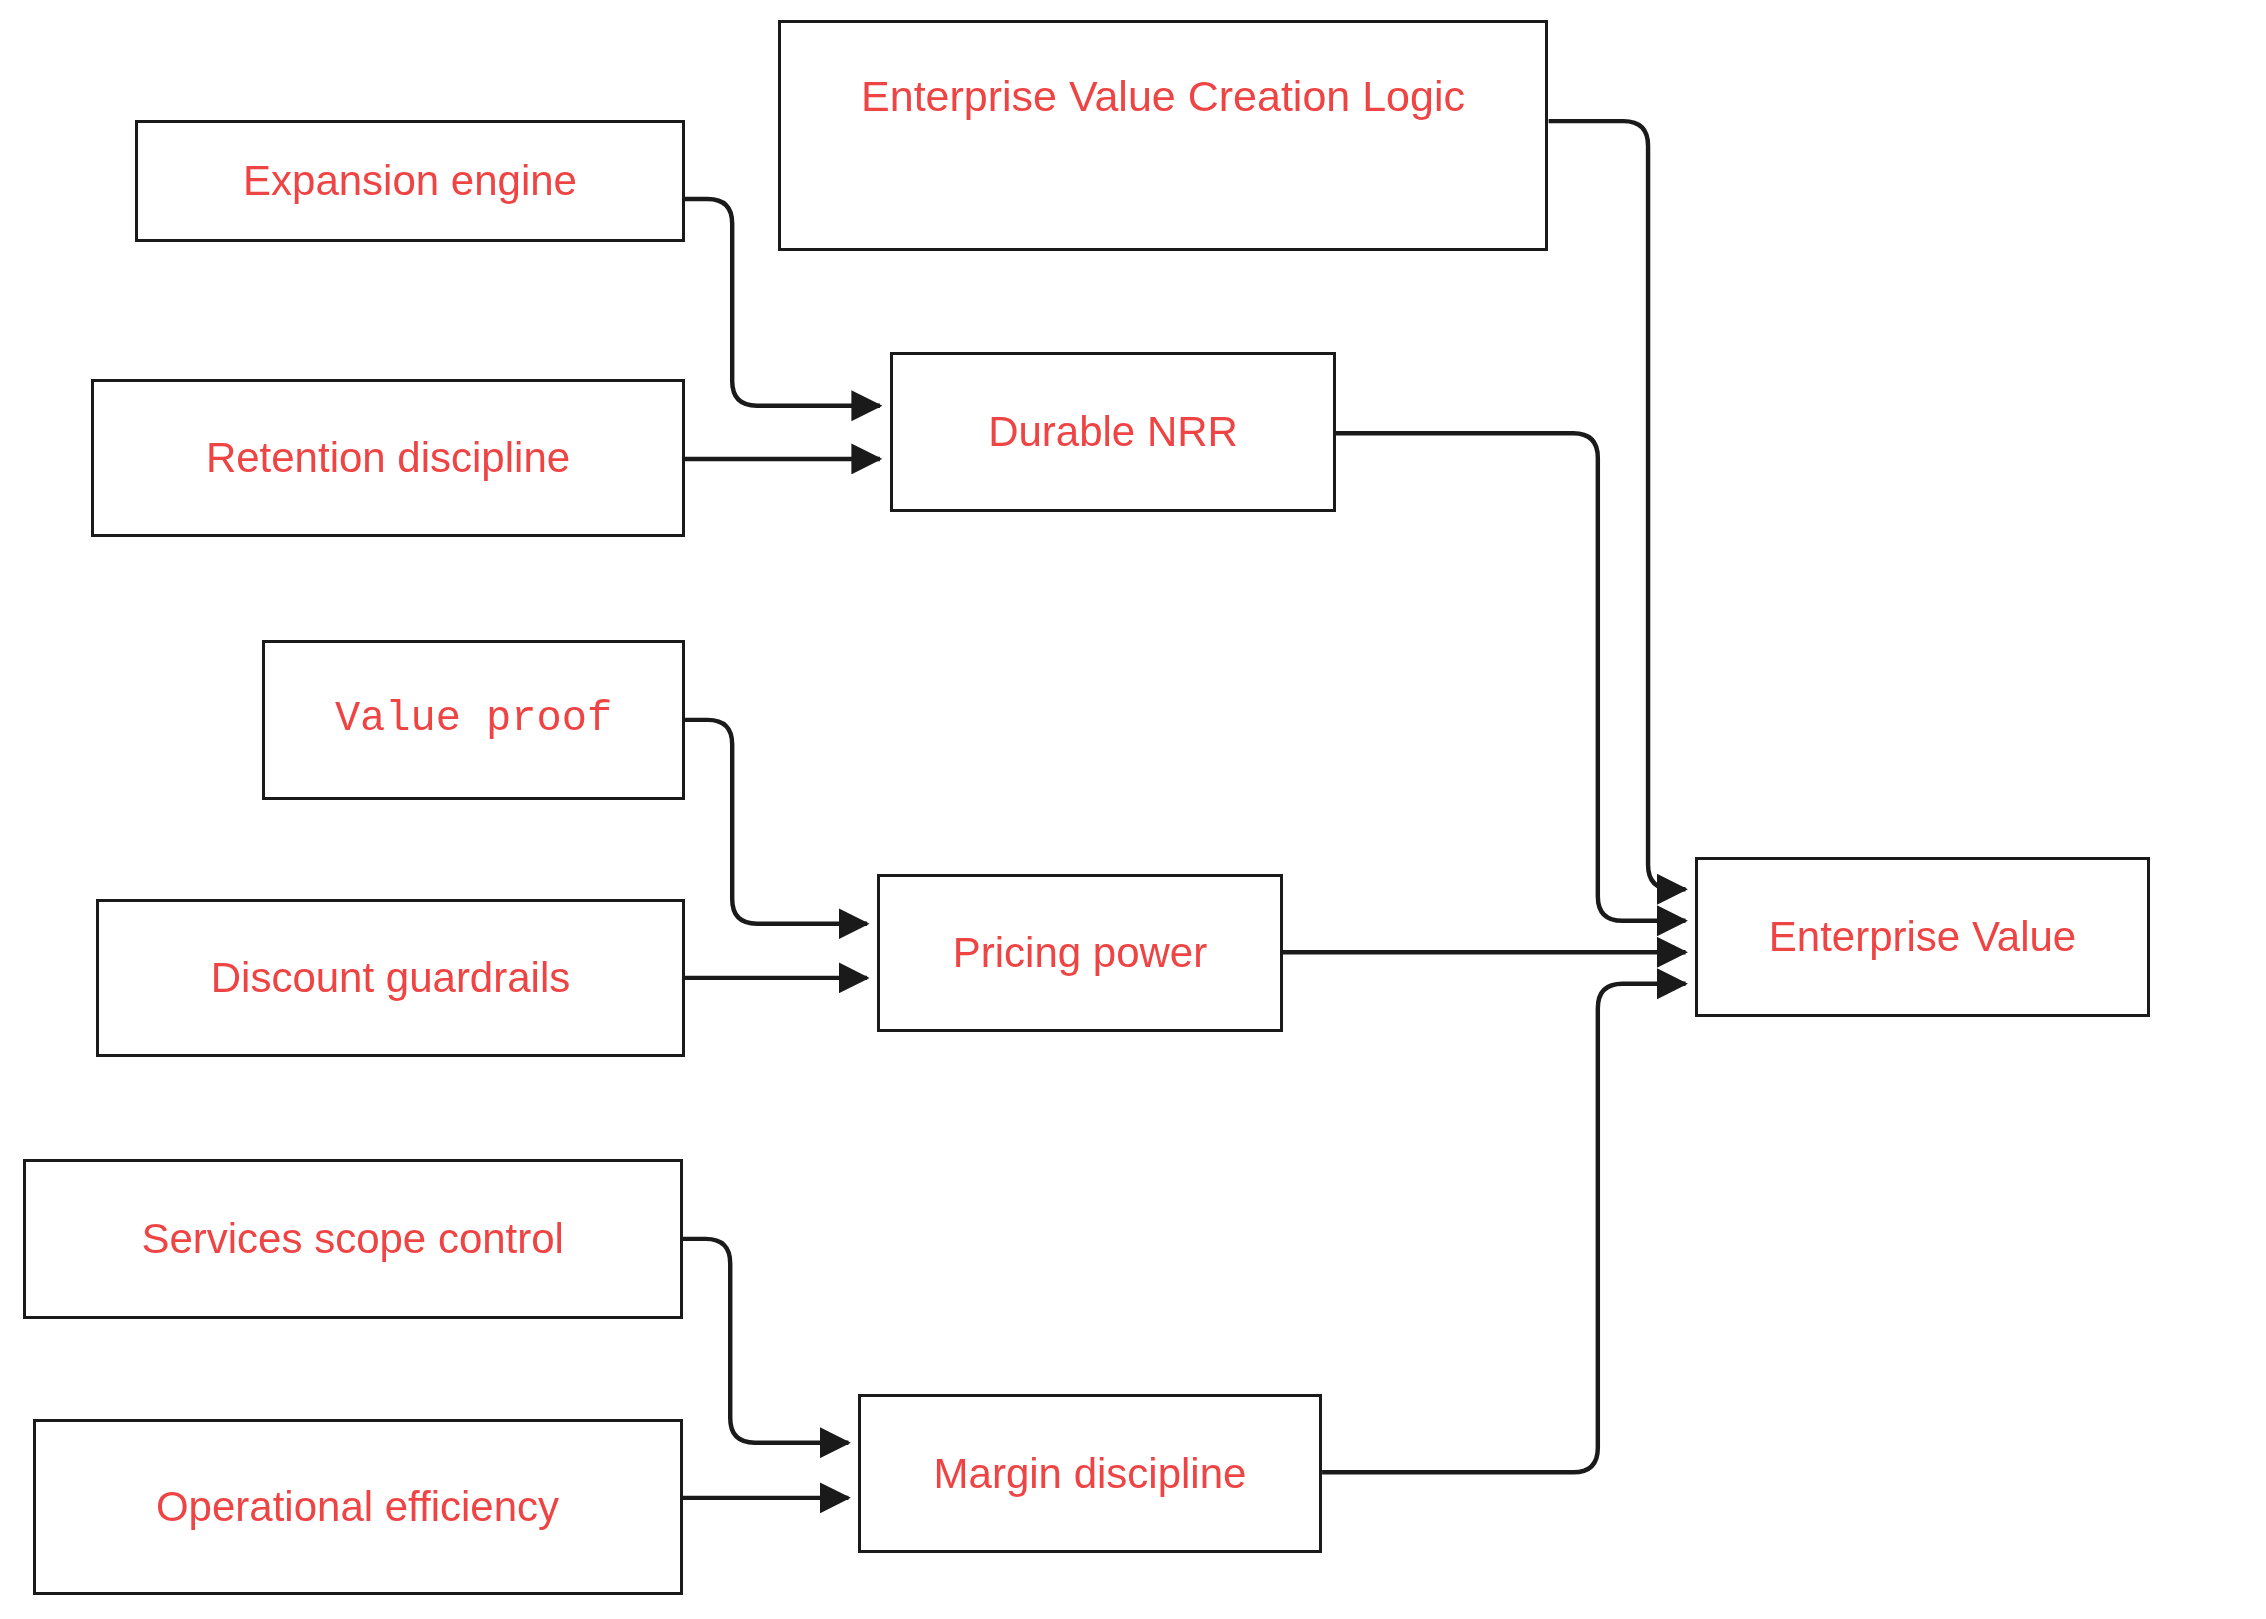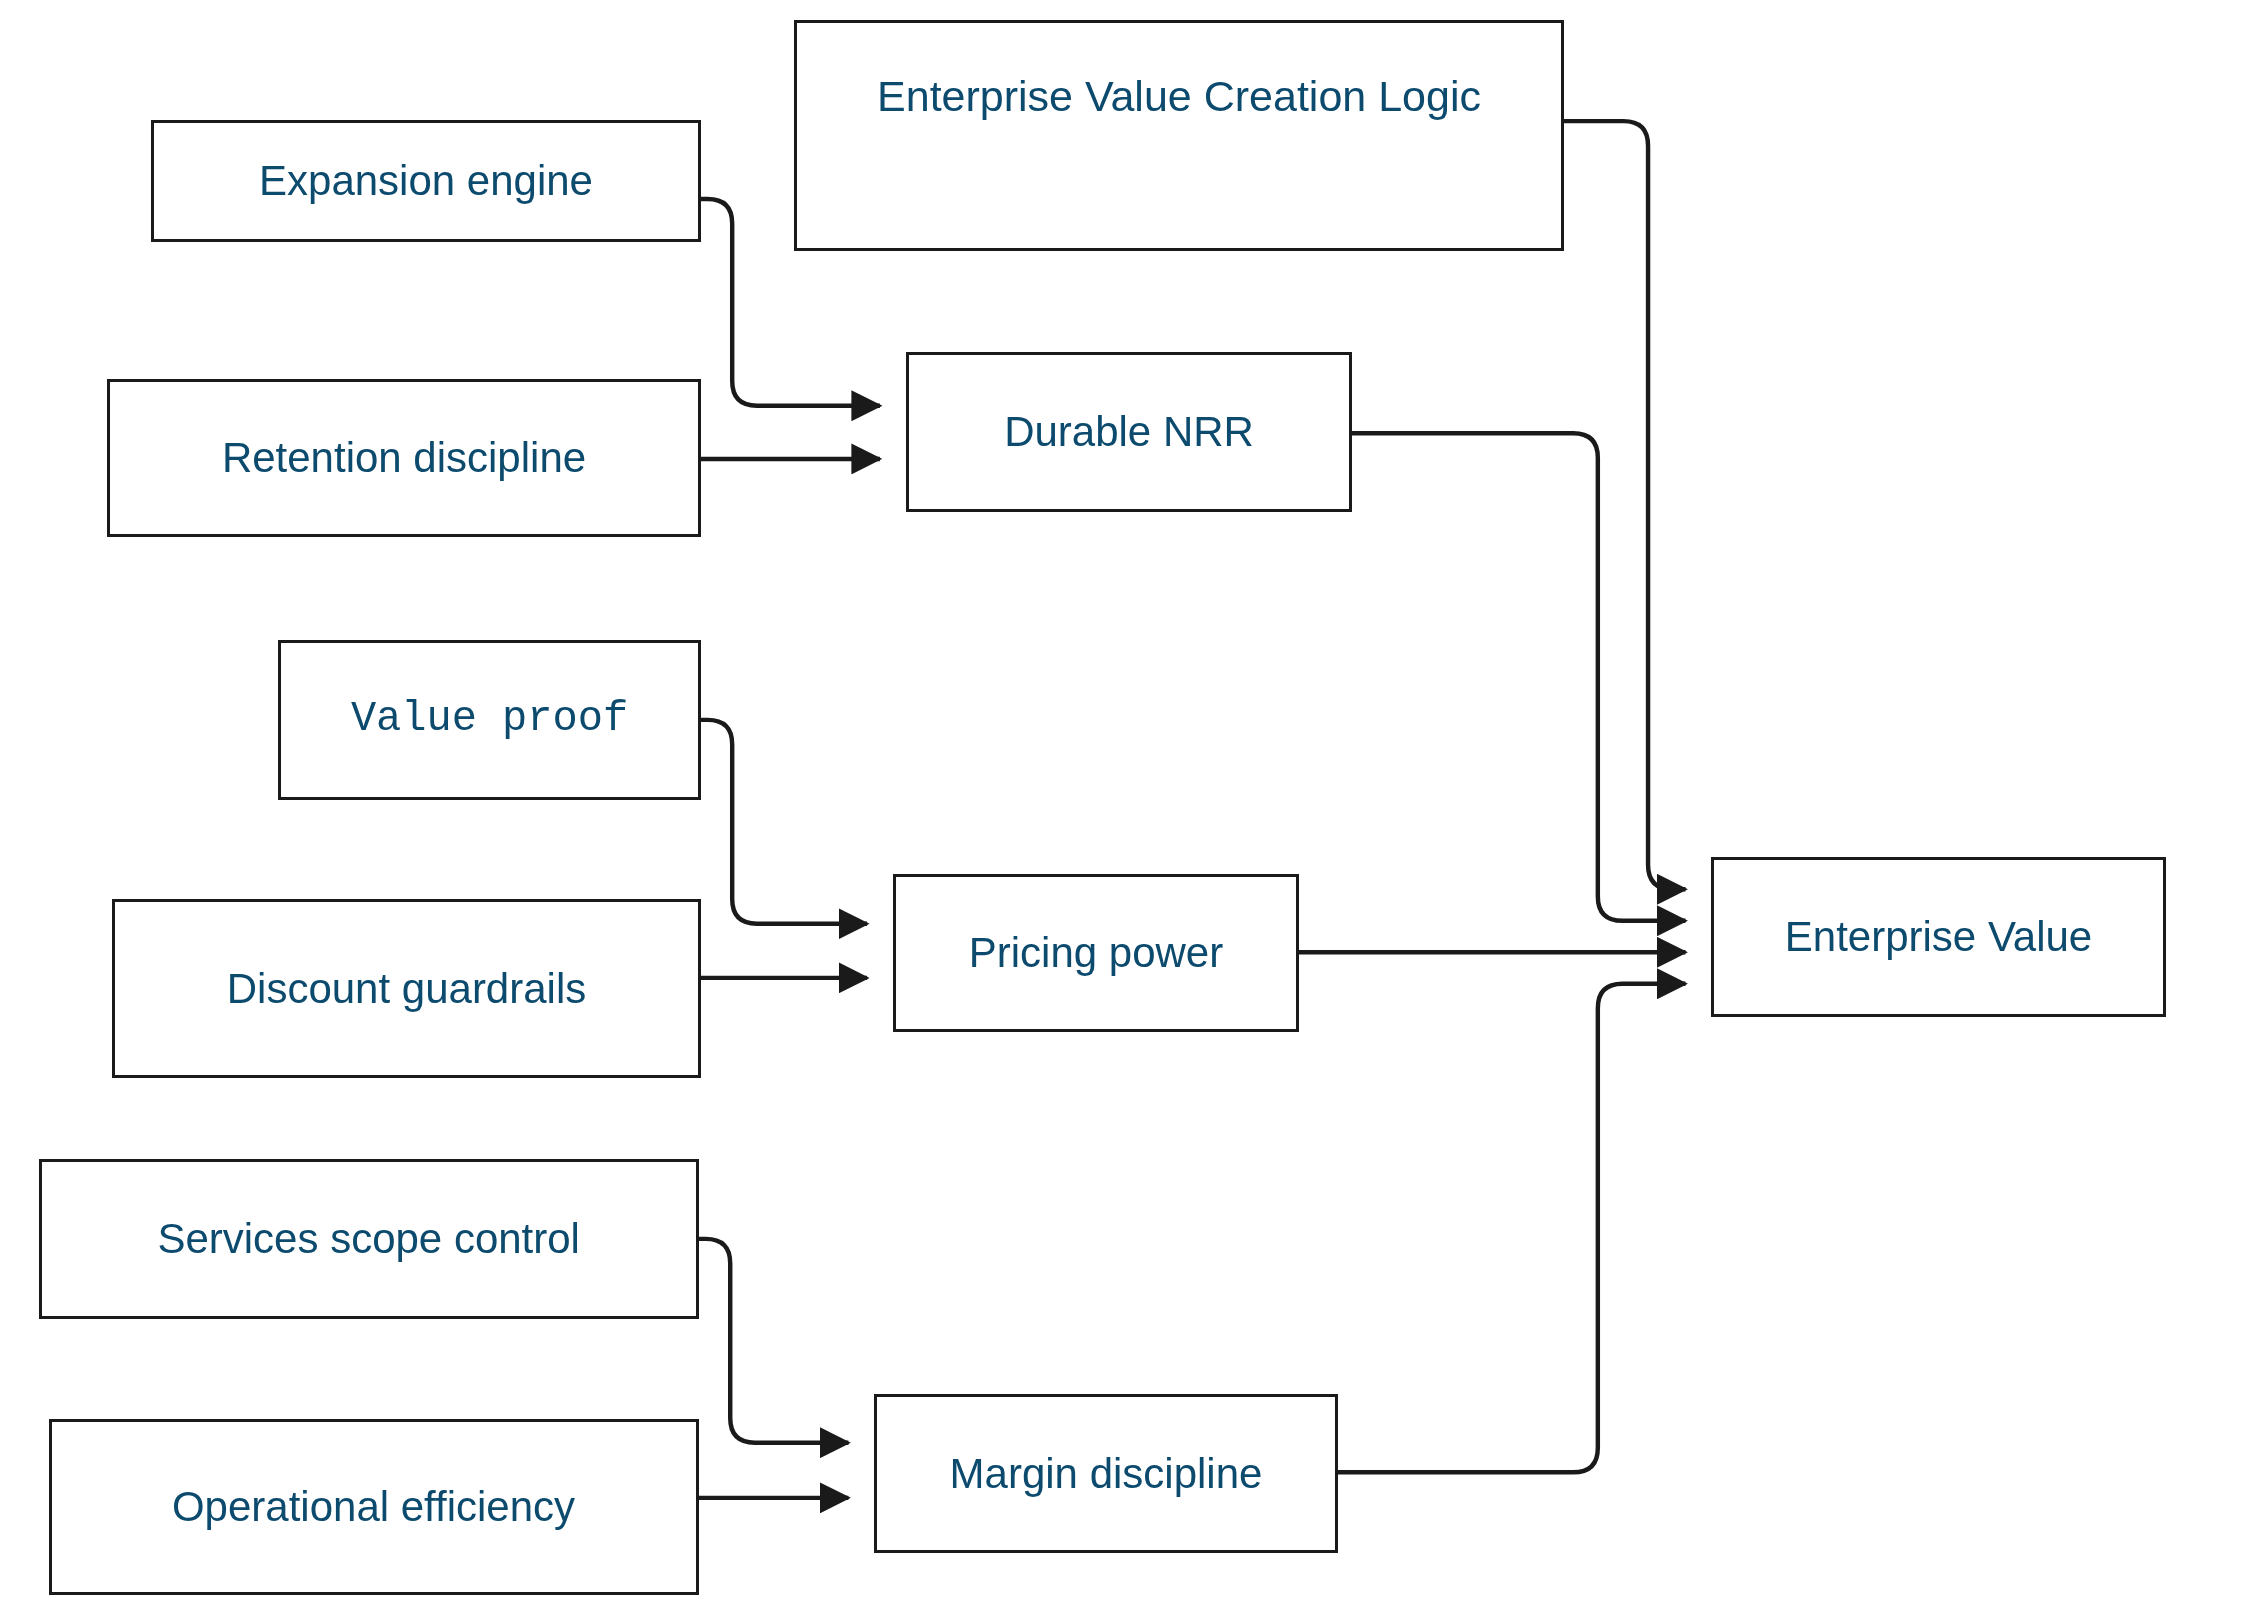--- a/index.html
+++ b/index.html
@@ -28,26 +28,25 @@
   }
   .node {
     position: absolute;
     box-sizing: border-box;
     border: 3px solid #1a1a1a;
     background: #ffffff;
     display: flex;
     align-items: center;
     justify-content: center;
     text-align: center;
-    color: #0c4a6e;
+    color: #ef4444;
     font-size: 42px;
     line-height: 1.18;
     font-weight: 400;
     padding: 0 13.8px;
-    margin-left: 16px;
   }
   .node.title-node {
     align-items: flex-start;
     padding-top: 47px;
     font-size: 43px;
     line-height: 1.22;
   }
   .node .label {
     display: block;
     width: 100%;
@@ -102,21 +101,21 @@
   </div>
 
   <div class="node" style="left:890px; top:352px; width:446px; height:160px;align-items:center;">
     <span class="label">Durable NRR</span>
   </div>
 
   <div class="node" style="left:262px; top:640px; width:423px; height:160px;font-family:Liberation Mono, monospace;">
     <span class="label">Value proof</span>
   </div>
 
-  <div class="node" style="left:96px; top:899px; width:589px; height:179px;">
+  <div class="node" style="left:96px; top:899px; width:589px; height:158px;">
     <span class="label">Discount guardrails</span>
   </div>
 
   <div class="node" style="left:877px; top:874px; width:406px; height:158px;">
     <span class="label">Pricing power</span>
   </div>
 
   <div class="node" style="left:22.7px; top:1159px; width:660px; height:160px;">
     <span class="label">Services scope control</span>
   </div>

